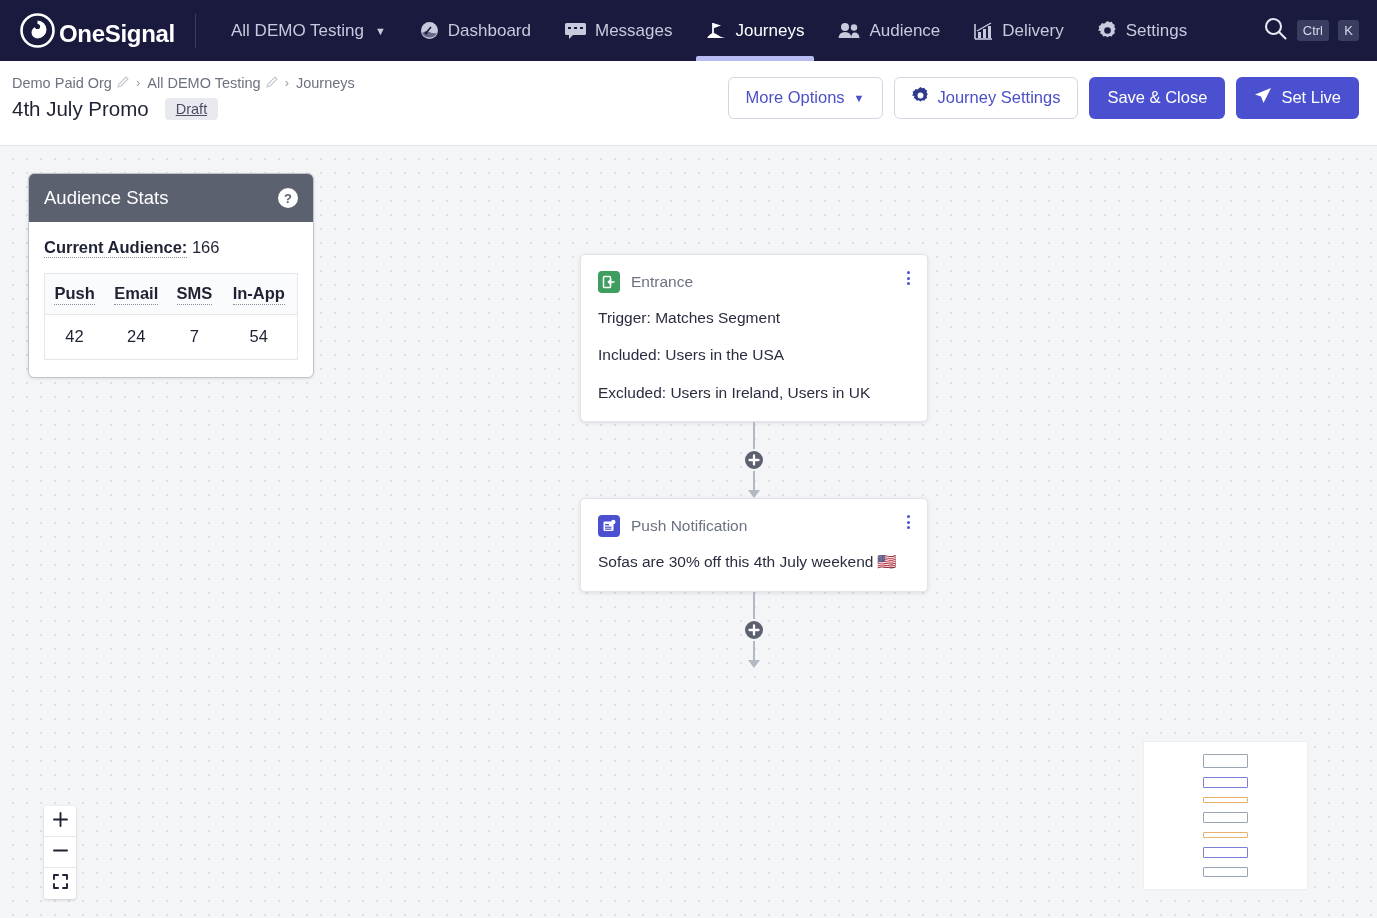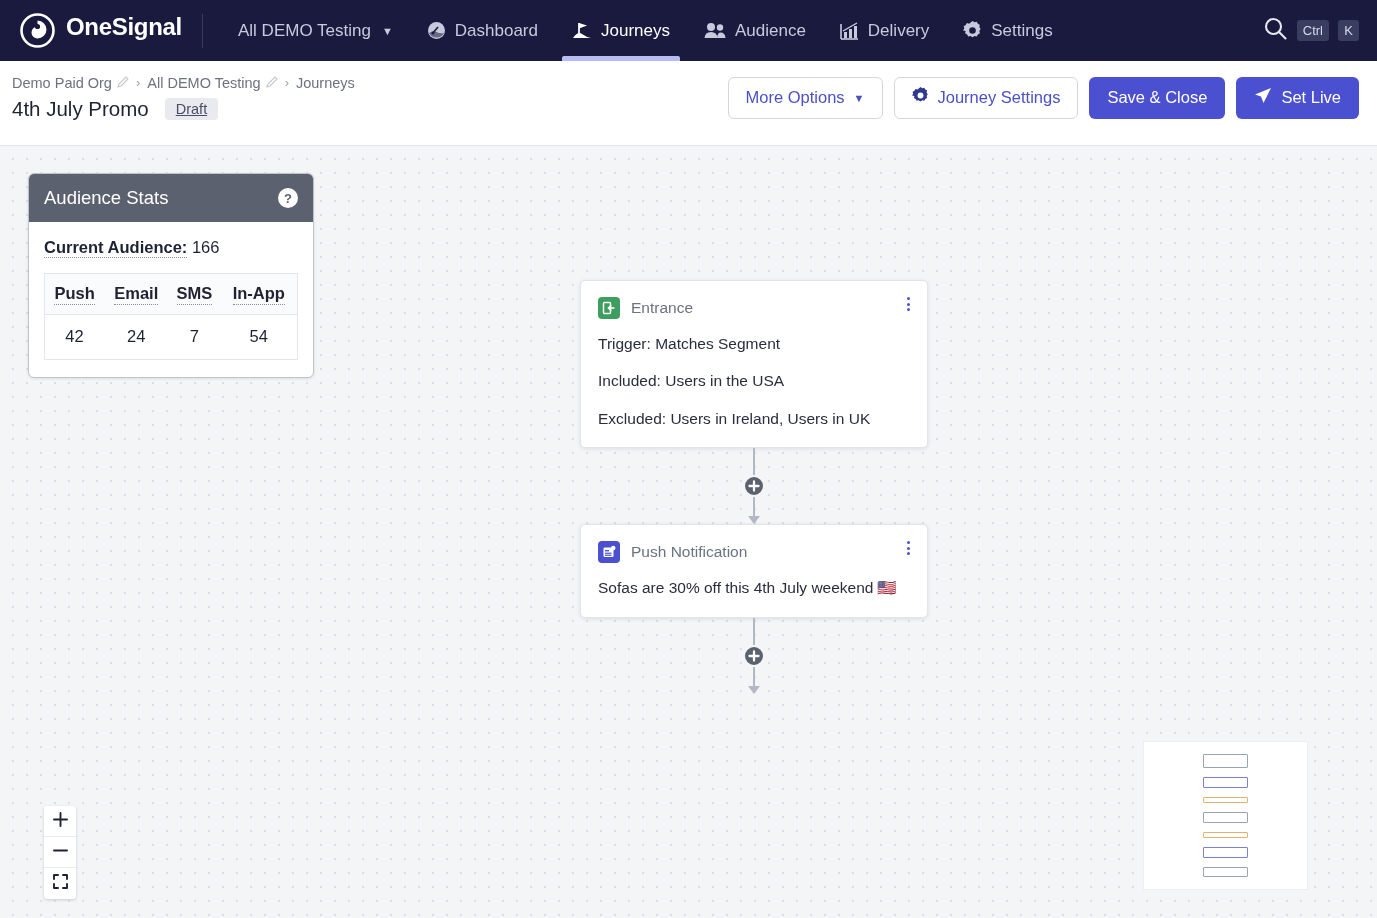--- a/index.html
+++ b/index.html
@@ -13,21 +13,21 @@
   
   .topnav {
     height: 61px;
     background: #191a3e;
     display: flex;
     align-items: center;
     padding: 0 18px 0 20px;
     position: relative;
     z-index: 30;
   }
-  .brand { display: flex; align-items: flex-start; gap: 11px; padding-right: 20px; }
+  .brand { display: flex; align-items: flex-end; gap: 4px; padding-right: 20px; }
   .brand-logo { width: 35px; height: 35px; flex: 0 0 35px; }
   .brand-name {
     color: #ffffff; font-size: 24px; font-weight: bold; letter-spacing: -0.3px;
   }
   .nav-divider { width: 1px; height: 34px; background: #3a3b5e; margin-right: 18px; }
   .nav-items { display: flex; align-items: center; height: 61px; }
   .nav-item {
     display: flex; align-items: center; gap: 9px;
     color: #c7c9dd; font-size: 17px;
     padding: 0 17px; height: 61px; cursor: pointer;
@@ -121,21 +121,21 @@
     font-size: 16.5px; color: #1f2233; font-weight: bold;
     padding: 10px 0 11px 0; text-align: center;
     background: #fafbfc; border-bottom: 1px solid #e4e6eb;
   }
   .stats-table th span { border-bottom: 1px dotted #8a90a0; padding-bottom: 2px; cursor: help; }
   .stats-table td {
     font-size: 16.5px; color: #1f2233; text-align: center; padding: 12px 0 13px 0;
   }
 
   
-  .flow { position: absolute; left: 580px; top: 134px; width: 348px; }
+  .flow { position: absolute; left: 580px; top: 108px; width: 348px; }
   .node {
     background: #fff;
     border: 1px solid #e2e4ea;
     border-radius: 5px;
     box-shadow: 0 1px 4px rgba(16,22,45,.10);
     padding: 16px 17px 17px 17px;
     position: relative;
     cursor: pointer;
   }
   .node-head { display: flex; align-items: center; gap: 11px; margin-bottom: 14px; }
@@ -233,20 +233,32 @@
         <svg width="19" height="19" viewBox="0 0 19 19">
           <circle cx="9.5" cy="9.5" r="8.5" fill="#c7c9dd"></circle>
           <path d="M2 12 q4 -3 7.5 -1 t7.5 1 a8.5 8.5 0 0 1 -15 0z" fill="#191a3e" opacity=".55"></path>
           <path d="M6 12 L11 6" stroke="#191a3e" stroke-width="1.6" fill="none"></path>
           <circle cx="6" cy="12" r="1.5" fill="#191a3e"></circle>
         </svg>
       </span>
       <span>Dashboard</span>
     </div>
 
+    <div class="nav-item">
+      <span class="ico">
+        <svg width="21" height="17" viewBox="0 0 21 17">
+          <rect x="0" y="1" width="21" height="12" rx="1.5" fill="#c7c9dd"></rect>
+          <path d="M4 13 L4 17 L8 13 Z" fill="#c7c9dd"></path>
+          <rect x="3" y="5" width="3" height="2" fill="#191a3e"></rect>
+          <rect x="9" y="5" width="3" height="2" fill="#191a3e"></rect>
+          <rect x="15" y="5" width="3" height="2" fill="#191a3e"></rect>
+        </svg>
+      </span>
+      <span>Messages</span>
+    </div>
 
     <div class="nav-item active">
       <span class="ico">
         <svg width="20" height="19" viewBox="0 0 20 19">
           <path d="M7 2 L7 14" stroke="#ffffff" stroke-width="1.8"></path>
           <path d="M7 2 L15 4.5 L7 7.5 Z" fill="#ffffff"></path>
           <path d="M1 17 Q6 10 10 13 Q14 16 19 17 Z" fill="#ffffff"></path>
         </svg>
       </span>
       <span>Journeys</span>

